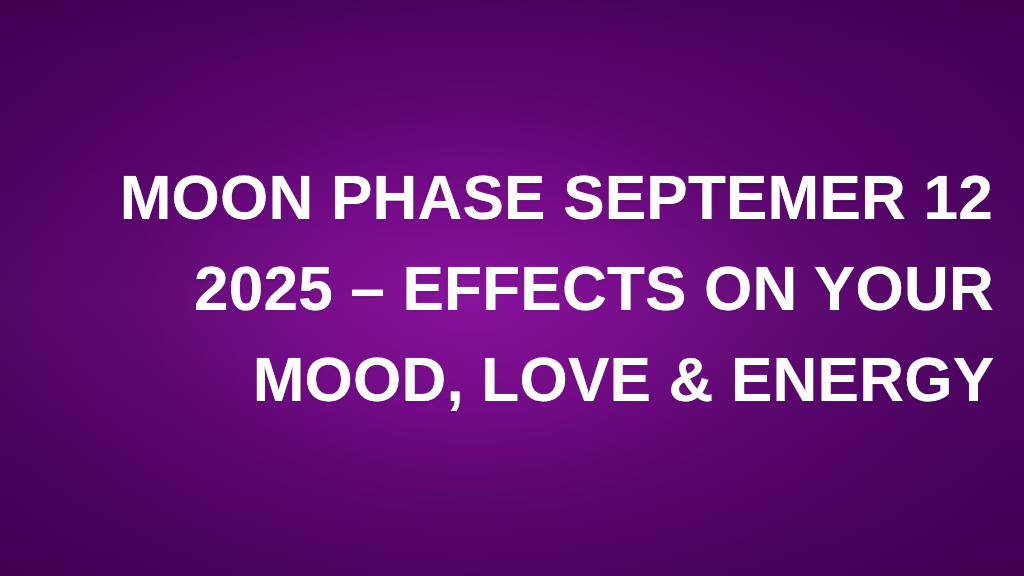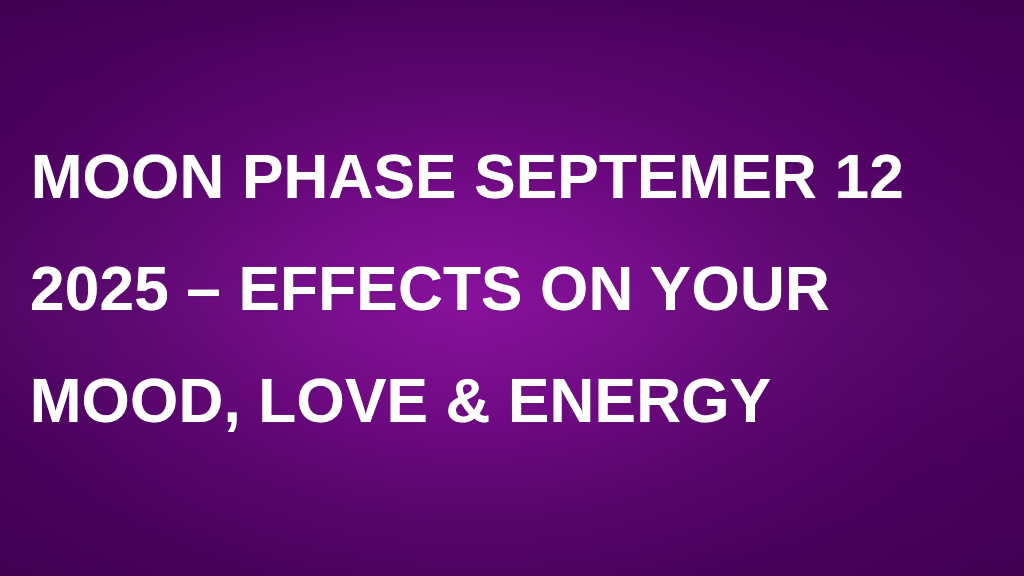--- a/index.html
+++ b/index.html
@@ -55,26 +55,25 @@
   }
 
   #headline {
     position: absolute;
     left: 0;
     right: 0;
     top: 0;
     height: 576px;
     display: flex;
     flex-direction: column;
-    align-items: flex-start;
+    align-items: flex-end;
     justify-content: center;
     text-align: center;
     padding: 0 24px;
     box-sizing: border-box;
-    gap: 21px;
   }
   .headline-line {
     display: block;
     color: #ffffff;
     font-size: 63px;
     font-weight: 700;
     line-height: 91px;
     letter-spacing: 0.2px;
     white-space: nowrap;
     text-transform: uppercase;

